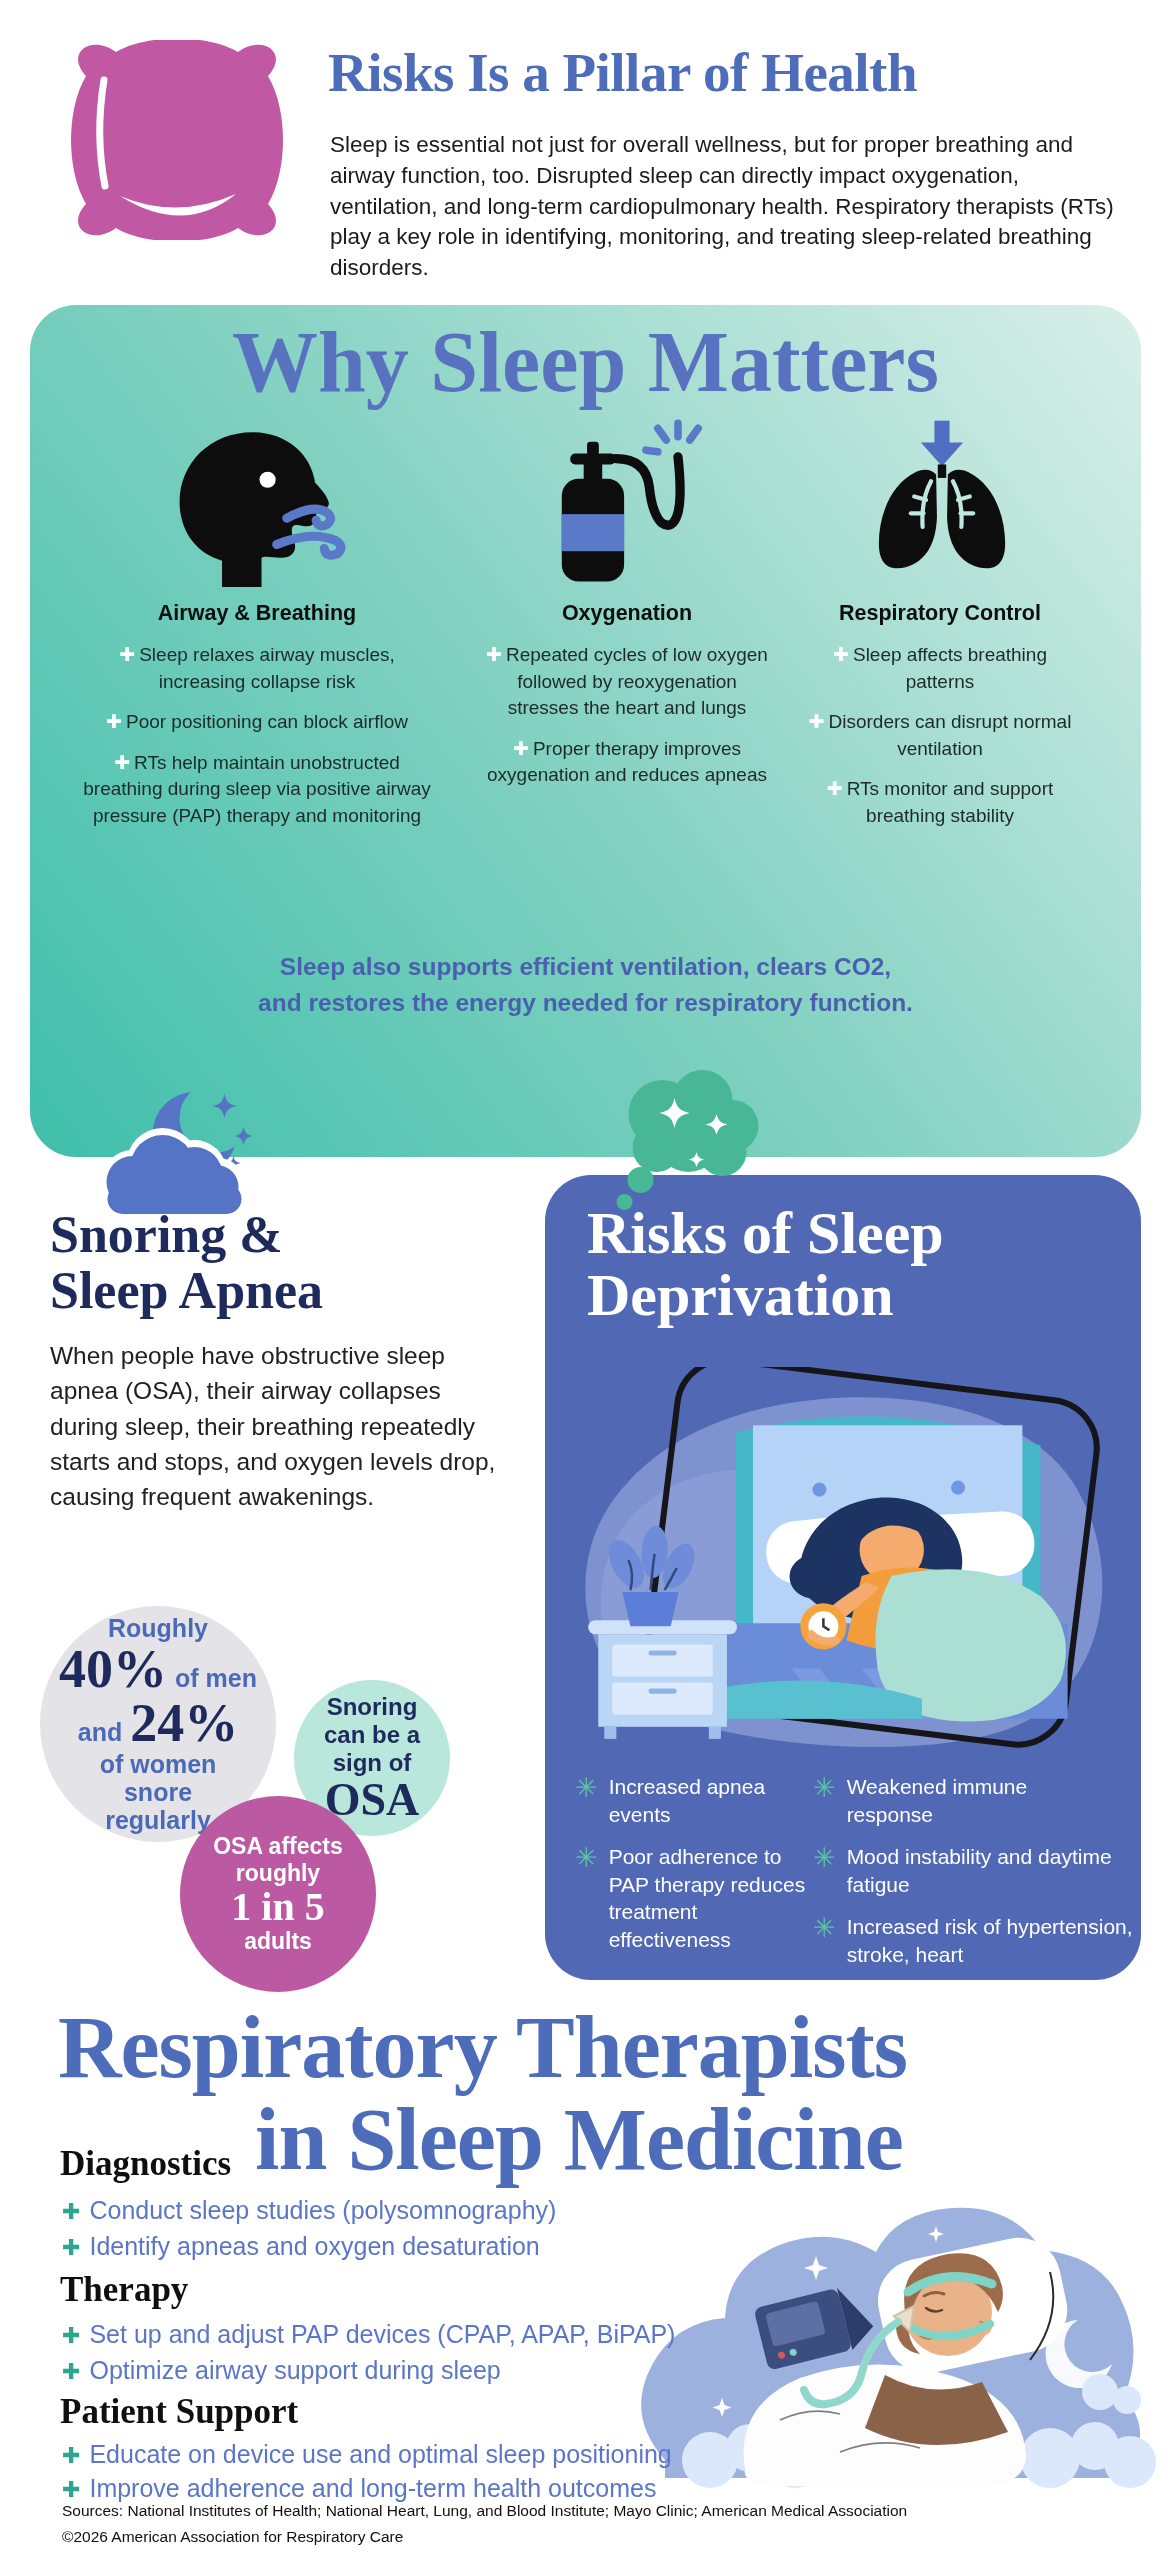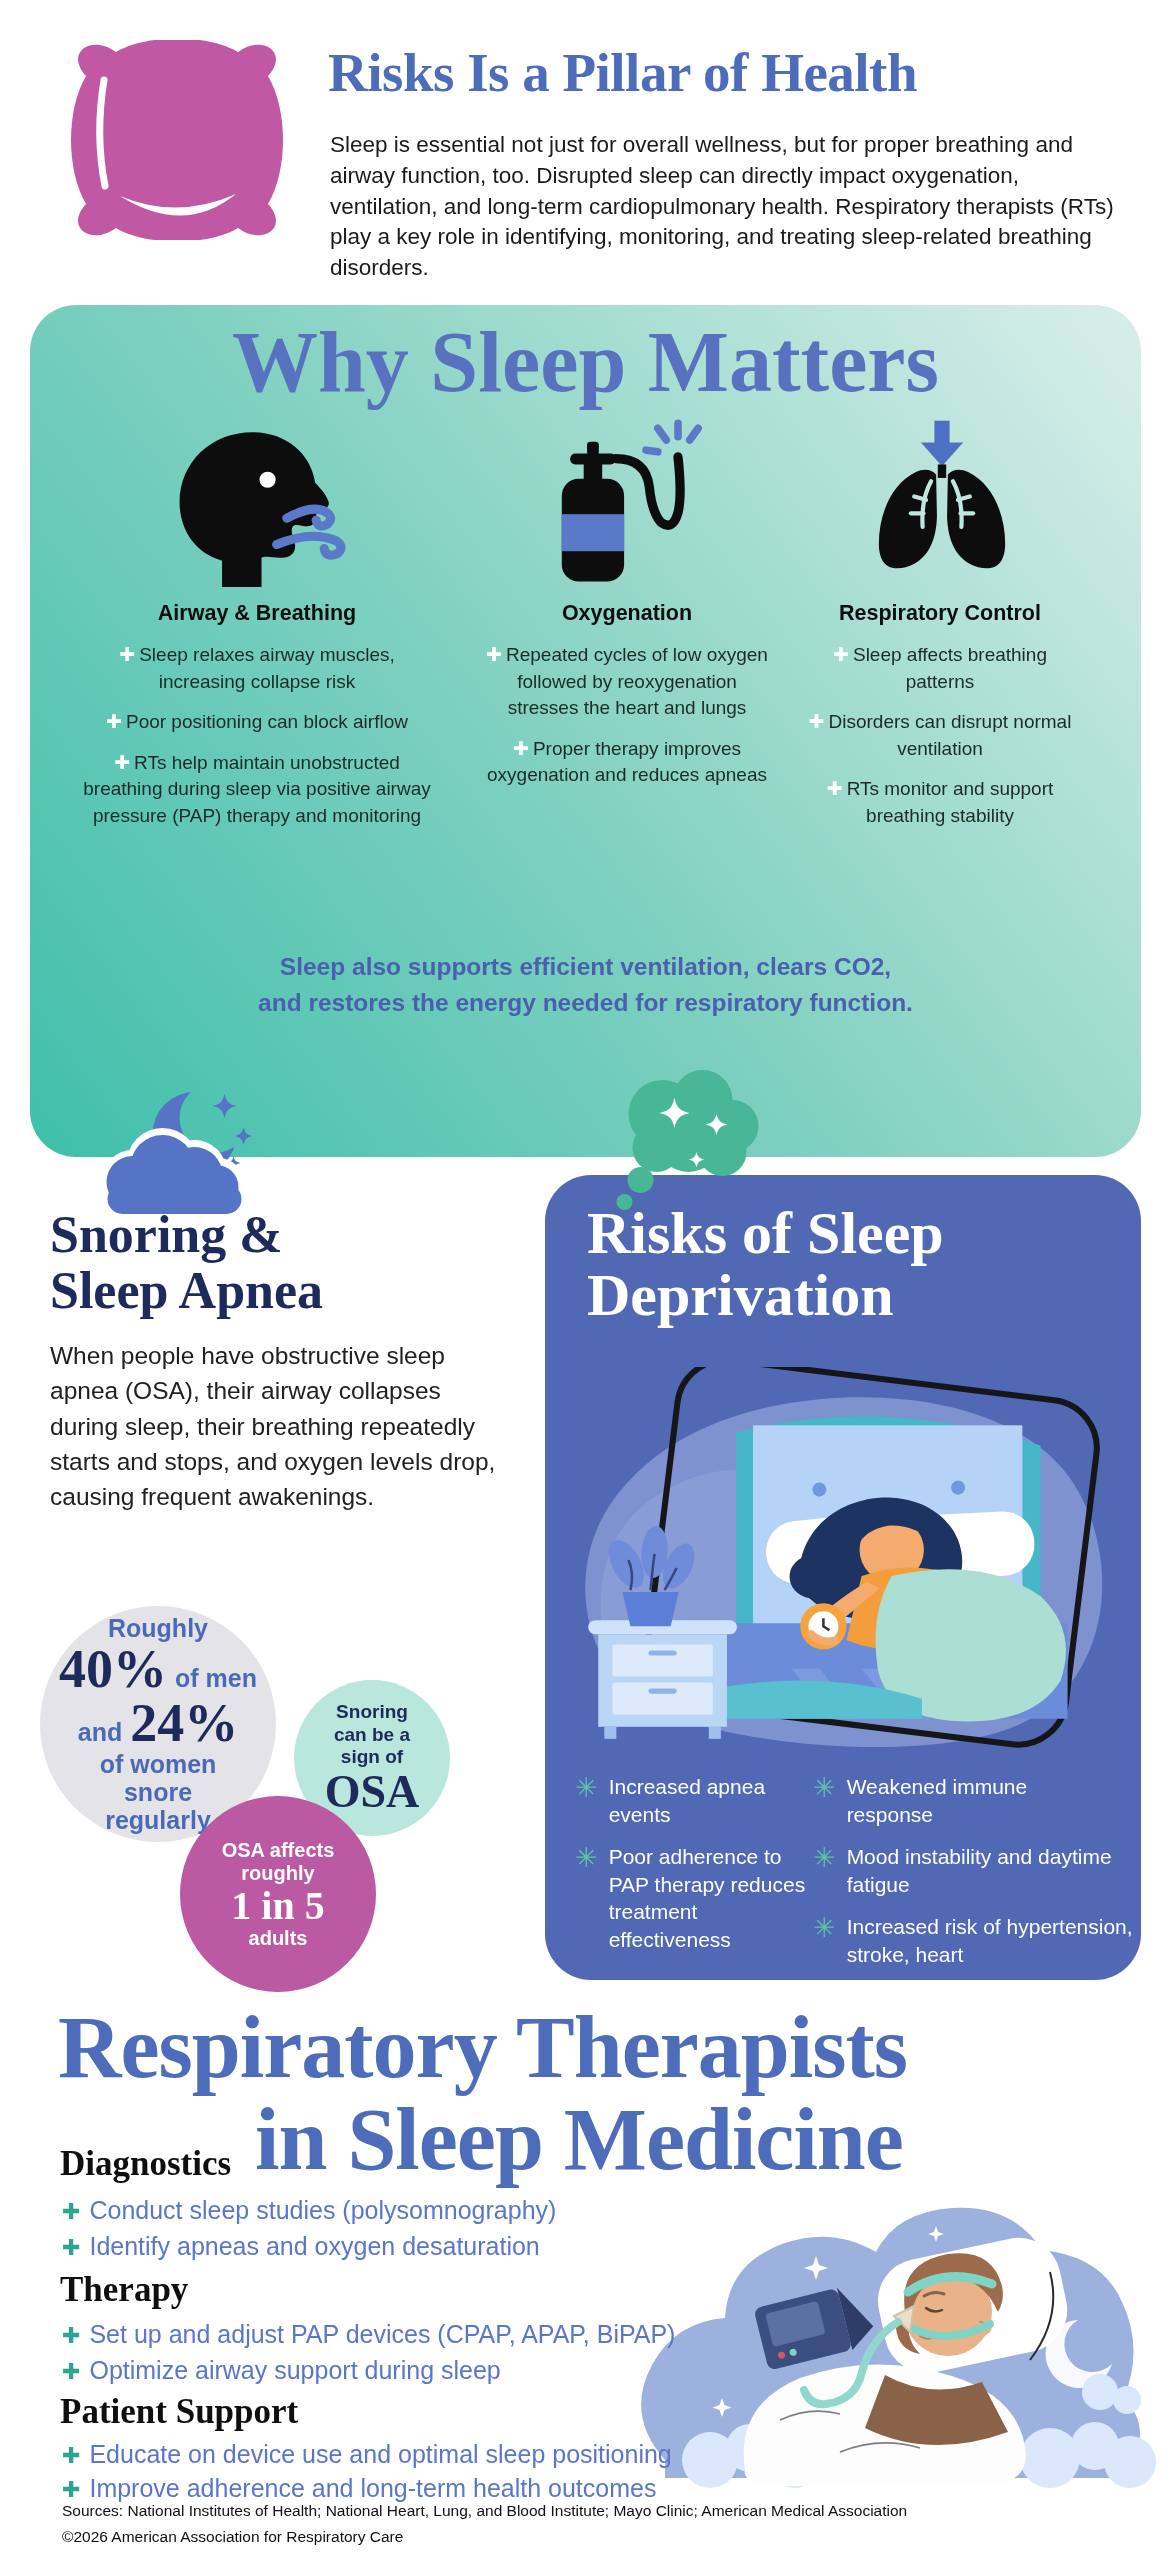--- a/index.html
+++ b/index.html
@@ -23,22 +23,22 @@
   .note{width:100%;text-align:center;font-size:24.5px;font-weight:bold;color:#4a60ae;line-height:1.4;}
 
   
   .snore-title{font-size:52px;color:#1d2a5b;line-height:1.08;}
   .snore-body{font-size:24.5px;line-height:1.44;color:#212121;}
   .circle{border-radius:50%;display:flex;flex-direction:column;align-items:center;justify-content:center;text-align:center;margin-top:18px;}
   .gray-c{background:#e4e3e8;color:#4a6ab8;}
   .mint-c{background:#b9e7dc;color:#1d2a5b;}
   .magenta-c{background:#bb5aa2;color:#ffffff;}
   .gtxt{font-size:25px;font-weight:bold;line-height:1.12;}
-  .mtxt{font-size:19px;font-weight:bold;line-height:1.18;}
-  .ptxt{font-size:20px;font-weight:bold;line-height:1.15;}
+  .mtxt{font-size:24px;font-weight:bold;line-height:1.18;}
+  .ptxt{font-size:23px;font-weight:bold;line-height:1.15;}
   .pct{font-family:"Liberation Serif","DejaVu Serif",serif;font-weight:700;color:#1d2a5b;font-size:54px;line-height:1;}
   .pct2{font-family:"Liberation Serif","DejaVu Serif",serif;font-weight:700;color:#1d2a5b;font-size:46px;line-height:1;}
   .pctw{font-family:"Liberation Serif","DejaVu Serif",serif;font-weight:700;color:#ffffff;font-size:40px;line-height:1.05;}
   .statline{display:flex;align-items:baseline;gap:8px;justify-content:flex-start;}
 
   
   .riskscard{left:545px;top:1175px;width:596px;height:805px;background:#5168b5;border-radius:46px;}
   .risks-title{font-size:60px;color:#ffffff;line-height:1.03;}
   .rbullet{display:flex;gap:11px;color:#ffffff;font-size:21px;line-height:1.31;}
   .ast{color:#5cc4a3;font-family:"DejaVu Sans",sans-serif;font-size:27px;line-height:1;margin-top:1px;}

